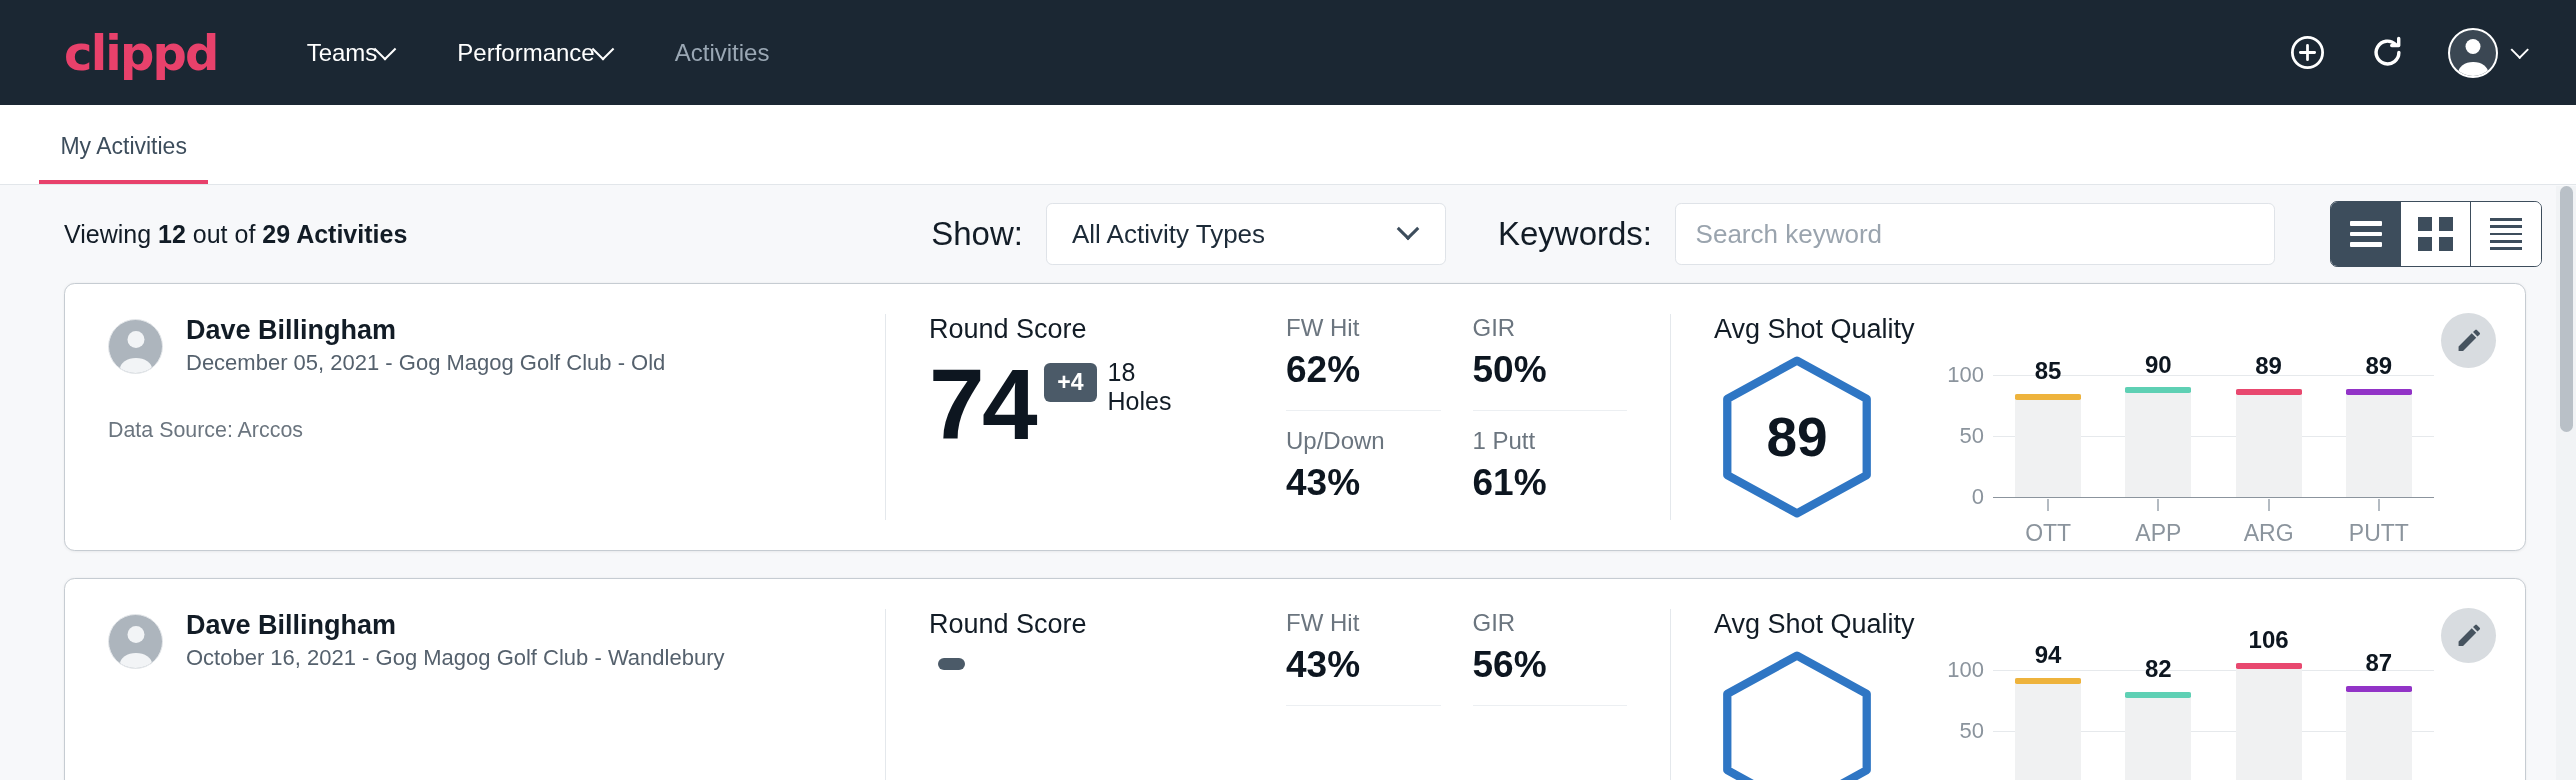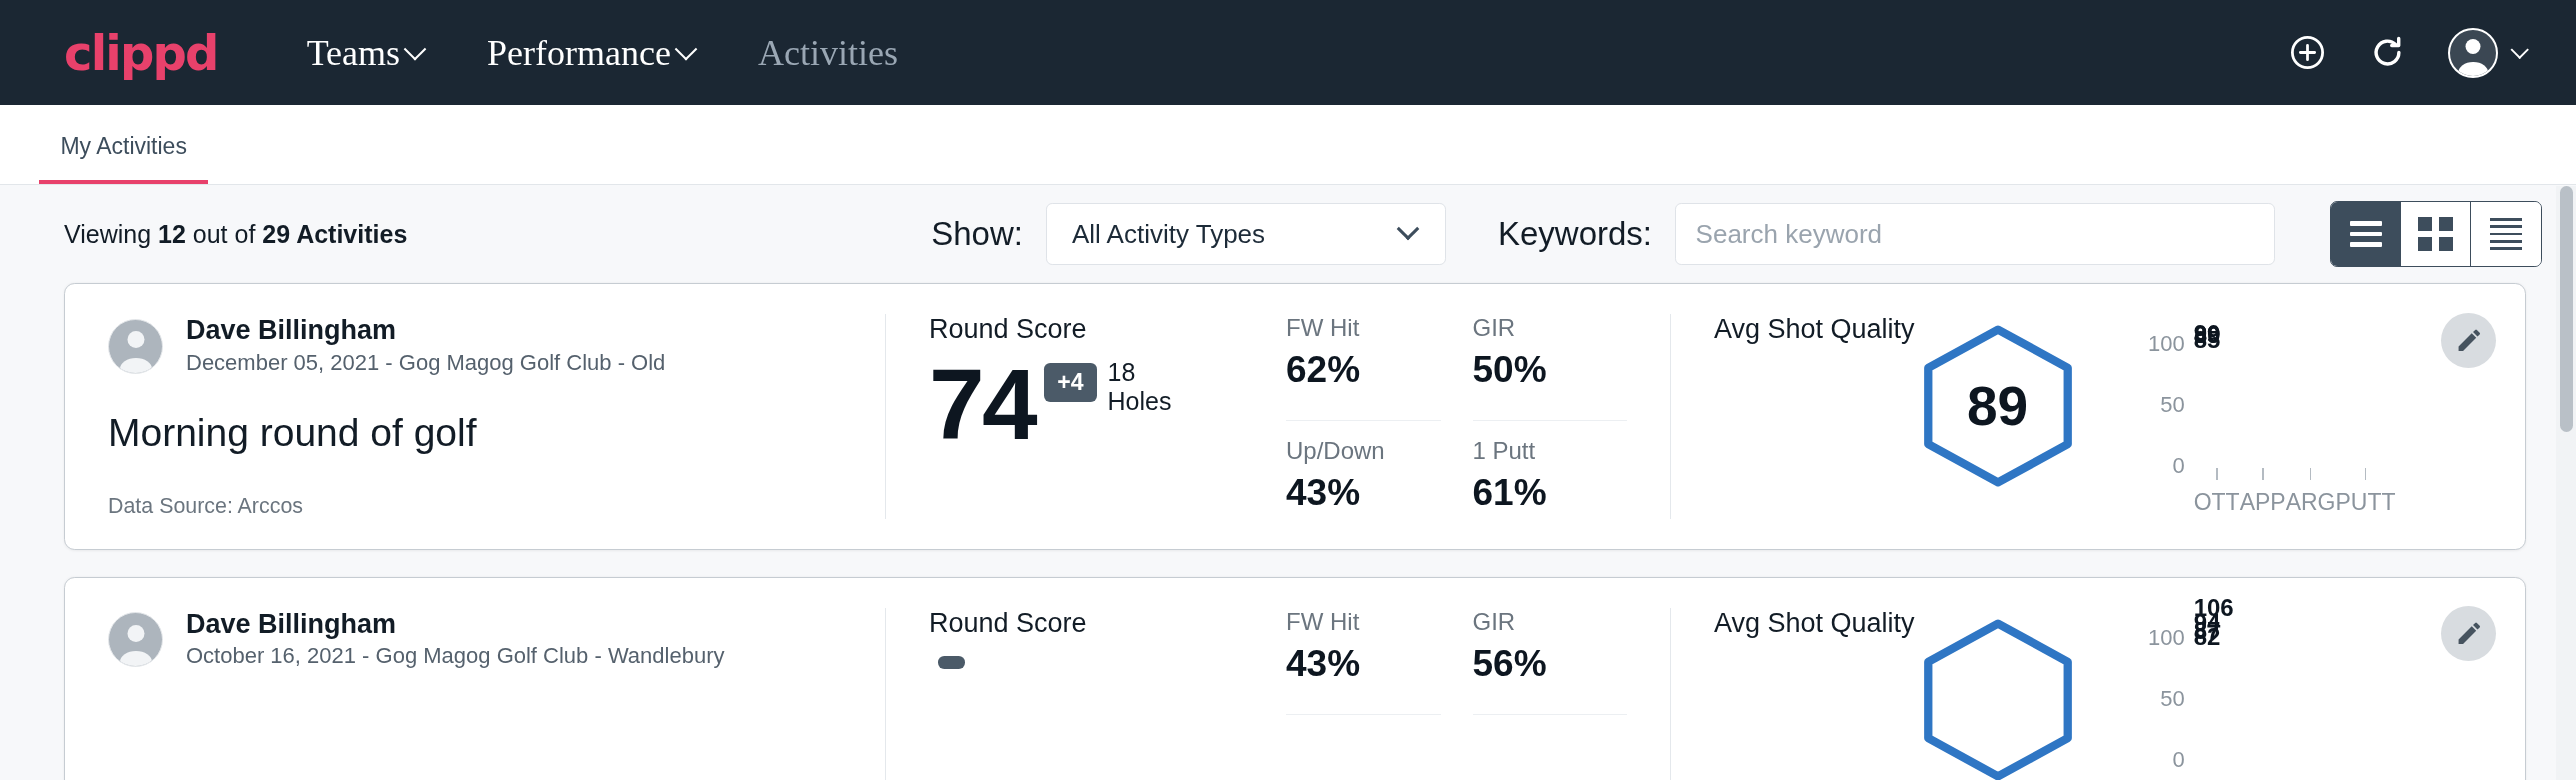--- a/index.html
+++ b/index.html
@@ -24,27 +24,26 @@
     font-weight: 700;
     color: #e8416b;
     letter-spacing: -1.8px;
     margin-right: 89px;
     line-height: 1;
     font-family: "DejaVu Sans", sans-serif;
   }
   .navitem {
     display: flex;
     align-items: center;
-    gap: 7px;
+    gap: 0;
     color: #ffffff;
-    font-size: 36px;
+    font-size: 24px;
     margin-right: 64px;
     cursor: pointer;
     white-space: nowrap;
-    font-family: Liberation Serif, serif;
   }
   .navitem.muted { color: #9aa7b4; }
   .chev {
     width: 16px; height: 16px;
     border-right: 2.7px solid currentColor;
     border-bottom: 2.7px solid currentColor;
     transform: rotate(45deg) translate(-2.7px,-2.7px);
   }
   .topbar-right {
     margin-left: auto;
@@ -214,25 +213,25 @@
     align-self: flex-start;
     margin-top: 5.4px;
   }
   .score-holes { font-size: 25px; color: #121c26; margin-left: 10.7px; margin-bottom: 9px; }
 
   
   .col-stats { width: 428px; }
   .stats { display: grid; grid-template-columns: 1fr 1fr; column-gap: 32px; }
   .stat-l { font-size: 24px; color: #6b757f; }
   .stat-v { font-size: 37px; font-weight: 700; color: #0d1620; margin-top: 7.1px; }
-  .stat-cell.top { border-bottom: 1.8px solid #eceff2; padding-bottom: 29px; }
+  .stat-cell.top { border-bottom: 1.8px solid #eceff2; padding-bottom: 19px; }
   .stat-cell.bot { padding-top: 16px; }
 
   
-  .col-quality { flex: 1; display: flex; }
+  .col-quality { flex: 1; display: flex; flex-direction: column; }
   .hexwrap { display:flex; align-items:flex-start; gap: 54px; margin-top: 9px; }
   .hex { width: 166px; height: 166px; position: relative; flex: none; }
   .hex svg { display:block; }
   .hex-val {
     position:absolute; inset:0; display:flex; align-items:center; justify-content:center;
     font-size: 55px; font-weight: 700; color: #0d1620;
   }
 
   
   .chart { flex: 1; display: flex; padding-top: 9px; max-width: 500px; }
@@ -378,21 +377,20 @@
   <div class="card">
 
     <div class="sec col-left divider">
       <div class="who">
         <span class="avatar-sm"></span>
         <span>
           <div class="who-name">Dave Billingham</div>
           <div class="who-sub">December 05, 2021 - Gog Magog Golf Club - Old</div>
         </span>
       </div>
-      <div class="act-title">Morning round of golf</div>
       <div class="act-src">Data Source: Arccos</div>
     </div>
 
     <div class="sec col-score">
       <div class="sec-label">Round Score</div>
       <div class="score-row">
         <span class="score-num">74</span>
         <span class="score-badge">+4</span>
         <span class="score-holes">18 Holes</span>
       </div>

